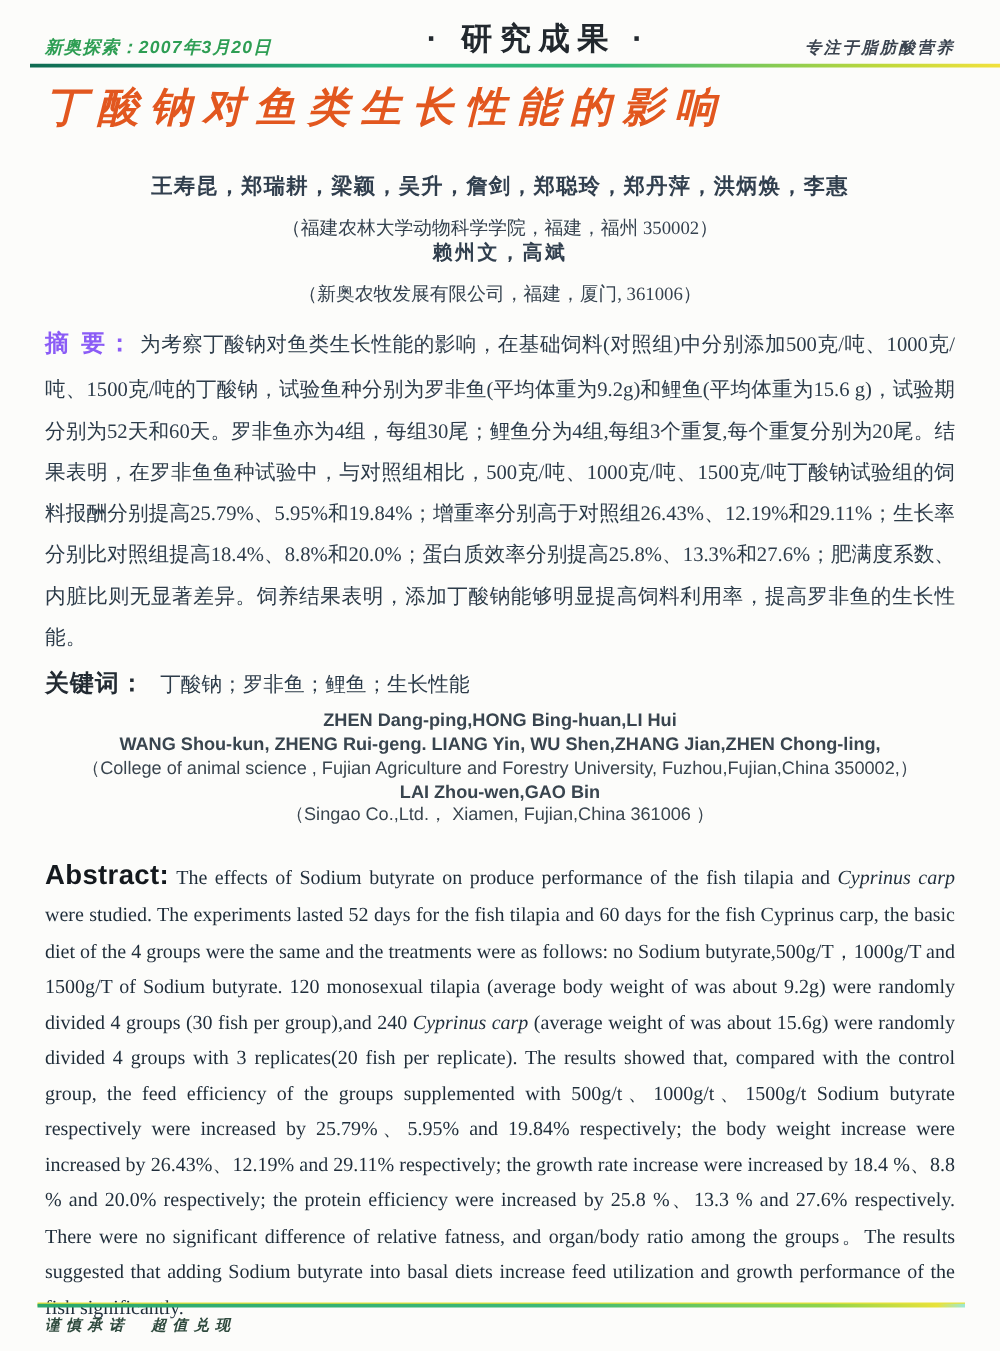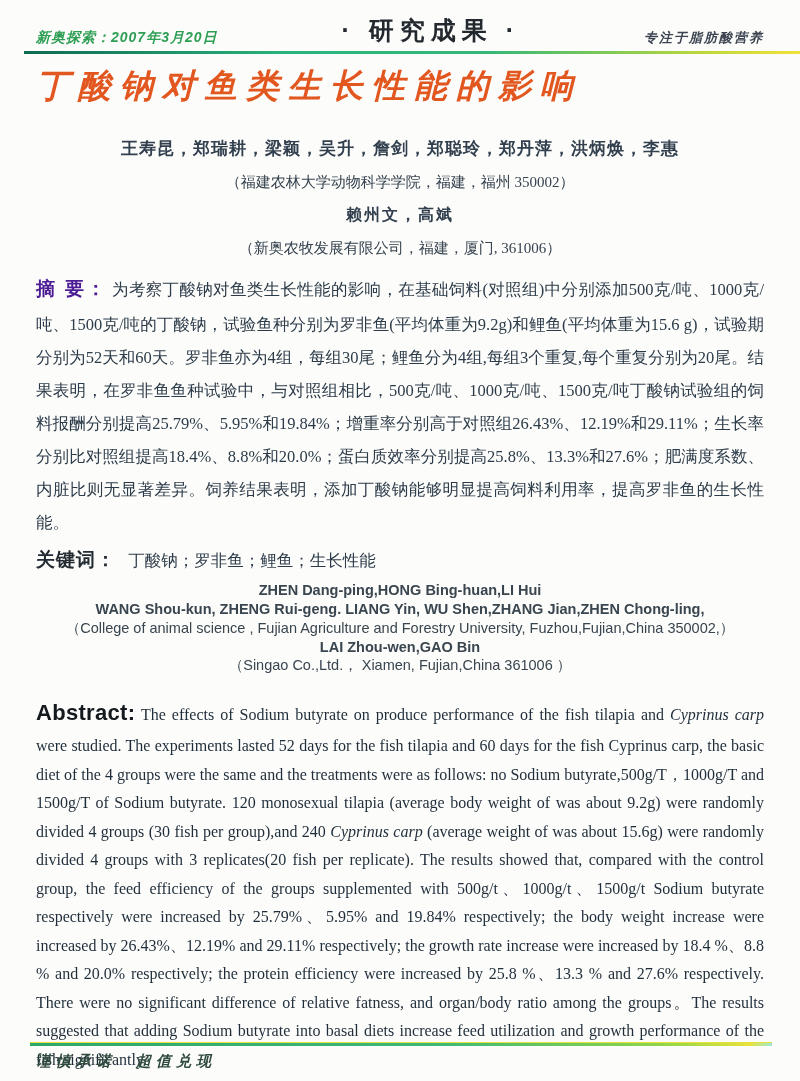--- a/index.html
+++ b/index.html
@@ -44,34 +44,34 @@
   .authors-zh{
     margin-top:28px;text-align:center;
     font-size:17px;font-weight:700;color:#313f4e;letter-spacing:1px;
   }
   .affil{
     margin-top:13px;text-align:center;
     font-size:15px;color:#35424f;
     font-family:"Liberation Serif",serif;
   }
   .authors2-zh{
-    margin-top:13px;text-align:center;
+    margin-top:0;text-align:center;
     font-size:16px;font-weight:700;color:#313f4e;letter-spacing:2px;
   }
 
   
   .abs-zh{
     margin-top:12px;
     font-size:16.5px;line-height:2.0;text-align:justify;
     color:#2c3b49;
     font-family:"Liberation Serif",serif;
   }
   .abs-zh .lbl{
     font-family:"Liberation Sans",sans-serif;
-    font-weight:700;font-size:19px;letter-spacing:2px;color:#4c1d95;
+    font-weight:700;font-size:19px;letter-spacing:2px;color:#8b5cf6;
   }
   .kw-zh{margin-top:8px;font-size:16.5px;color:#2c3b49;font-family:"Liberation Serif",serif;}
   .kw-zh .lbl{
     font-family:"Liberation Sans",sans-serif;
     font-weight:700;font-size:19px;letter-spacing:1px;color:#222a32;margin-right:8px;
   }
 
   
   .title-en{
     margin-top:26px;text-align:center;
@@ -99,21 +99,21 @@
 
   
   .ftr-rule{
     position:absolute;left:30px;top:1043px;width:742px;height:3px;
     background:linear-gradient(90deg,#2aa86e 0%,#3cb878 55%,#8fd44a 85%,#e8e23a 97%,#9be8d8 100%);
     box-shadow:0 -1px 0 #e8e23a;
   }
   .ftr-slogan{
     position:absolute;left:36px;top:1052px;
     color:#2f4a3e;font-style:italic;font-weight:700;
-    font-size:15px;letter-spacing:5px;
+    font-size:12px;letter-spacing:5px;
   }
 </style>
 </head>
 <body>
 
 <div class="page">
 
   <div class="hdr">
     <span class="hdr-left">新奥探索：2007年3月20日</span>
     <span class="hdr-center">· 研究成果 ·</span>

